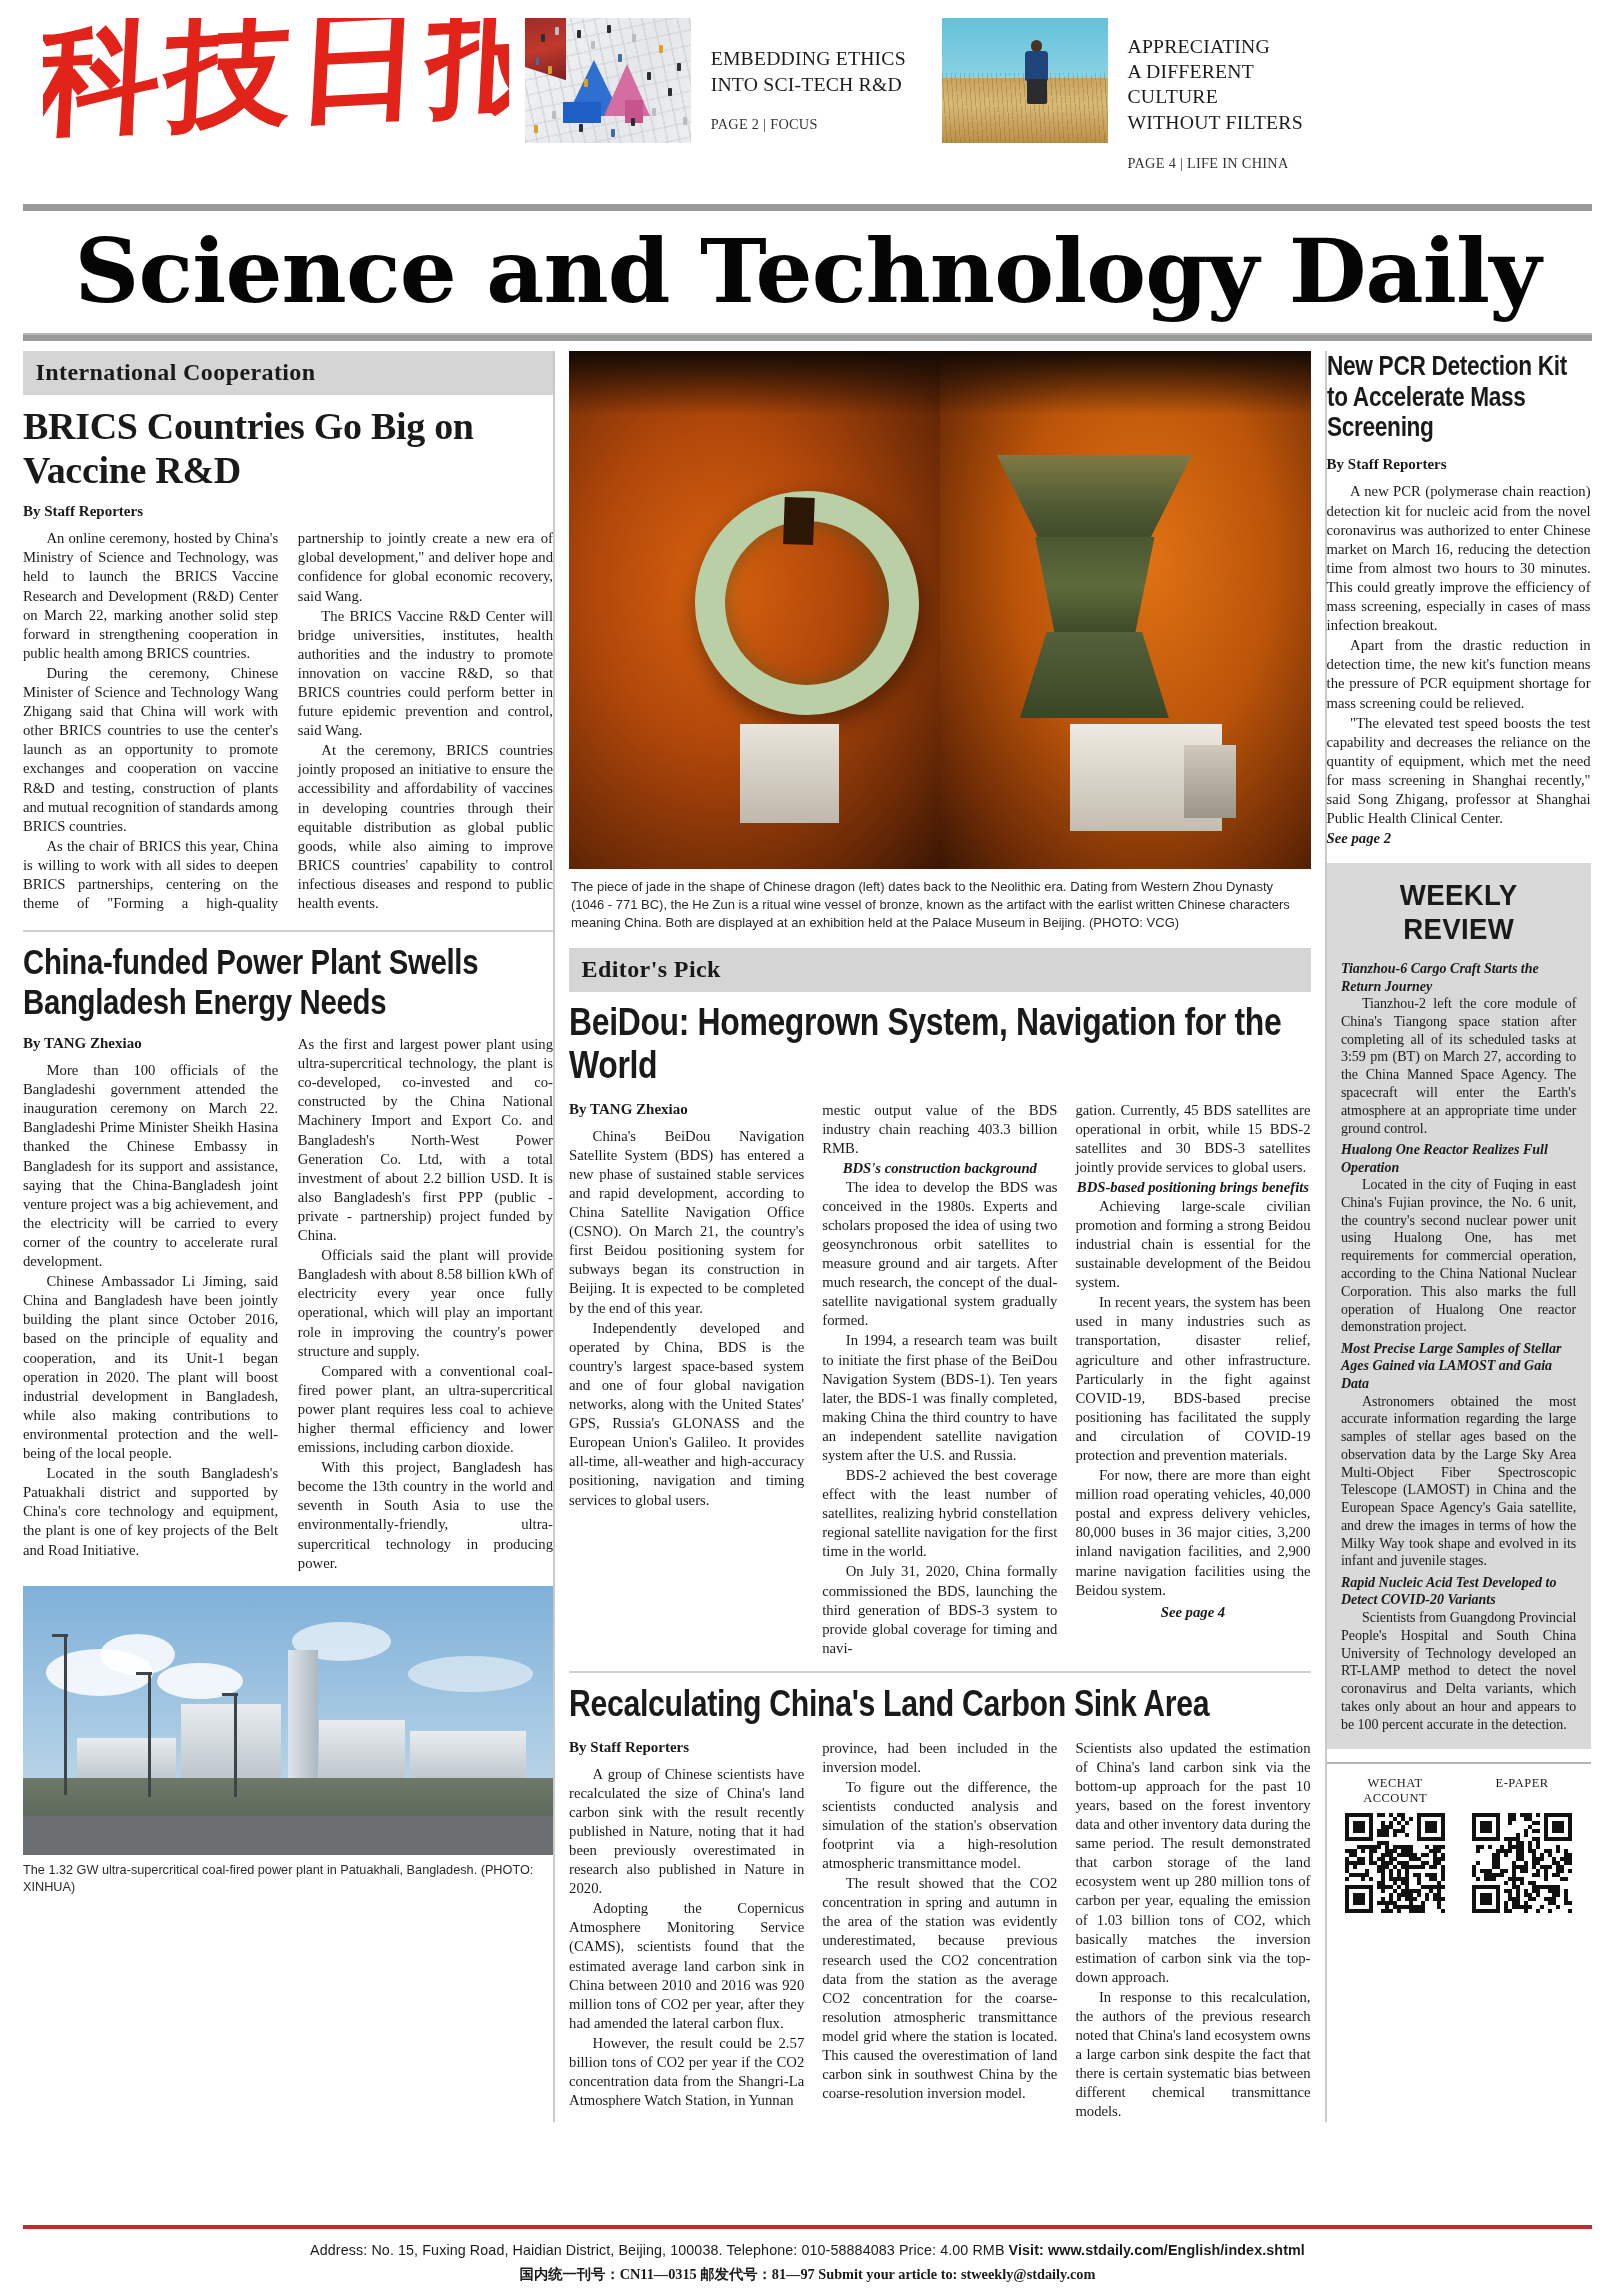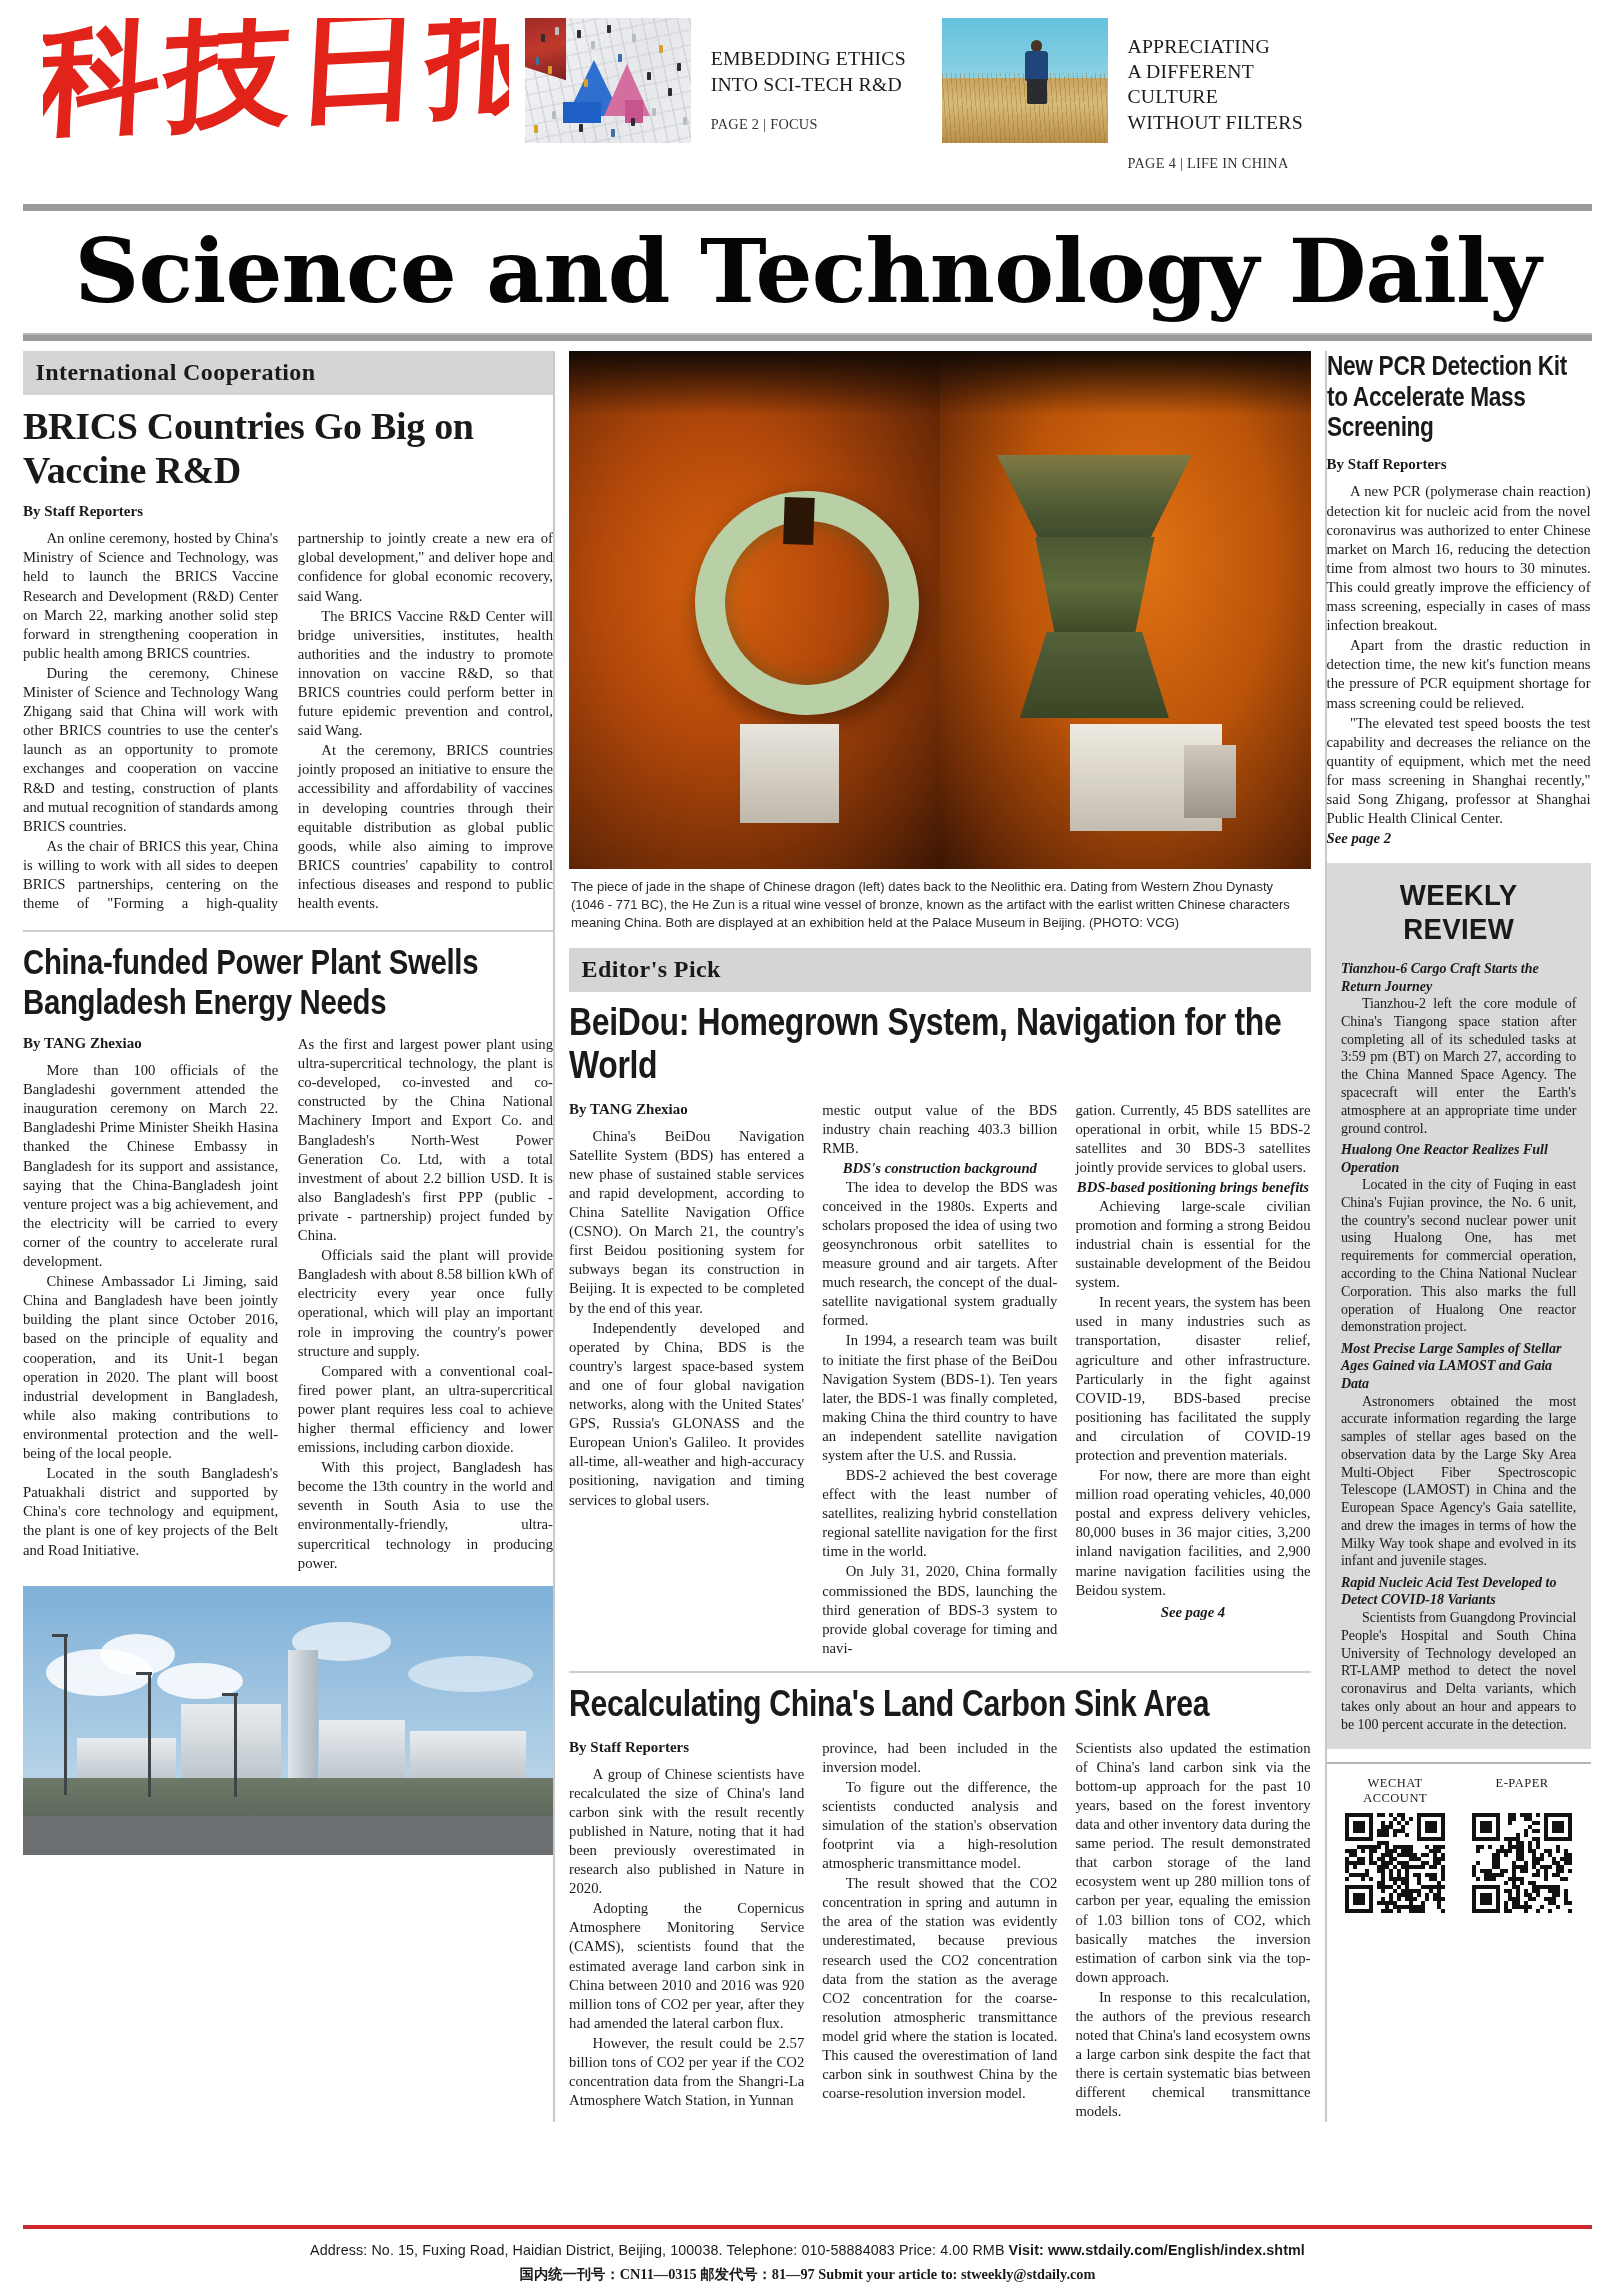--- a/index.html
+++ b/index.html
@@ -338,20 +338,21 @@
           <div class="pp-bldg" style="left:296px; top:134px; width:86px; height:66px"></div>
           <div class="pp-bldg" style="left:387px; top:145px; width:116px; height:56px"></div>
           <div class="pp-bldg" style="left:54px;  top:152px; width:99px; height:48px"></div>
           <div class="pp-grass"></div>
           <div class="pp-ground"></div>
           <div class="pp-road"></div>
           <div class="pp-lamp" style="left:41px; top:48px; height:161px"></div>
           <div class="pp-lamp" style="left:125px; top:86px; height:125px"></div>
           <div class="pp-lamp" style="left:211px; top:107px; height:104px"></div>
         </div>
+        <div class="pp-cap">The 1.32 GW ultra-supercritical coal-fired power plant in Patuakhali, Bangladesh. (PHOTO: XINHUA)</div>
       </div>
     </div>
 
     <div class="vline"></div>
 
     <div class="col-mid">
 
       <div class="mainphoto">
         <div class="mp-left"></div>
           <div class="mp-right"></div>
@@ -443,21 +444,21 @@
 
         <div class="wr-sub">Tianzhou-6 Cargo Craft Starts the Return Journey</div>
         <p class="wr-p">Tianzhou-2 left the core module of China's Tiangong space station after completing all of its scheduled tasks at 3:59 pm (BT) on March 27, according to the China Manned Space Agency. The spacecraft will enter the Earth's atmosphere at an appropriate time under ground control.</p>
 
         <div class="wr-sub">Hualong One Reactor Realizes Full Operation</div>
         <p class="wr-p">Located in the city of Fuqing in east China's Fujian province, the No. 6 unit, the country's second nuclear power unit using Hualong One, has met requirements for commercial operation, according to the China National Nuclear Corporation. This also marks the full operation of Hualong One reactor demonstration project.</p>
 
         <div class="wr-sub">Most Precise Large Samples of Stellar Ages Gained via LAMOST and Gaia Data</div>
         <p class="wr-p">Astronomers obtained the most accurate information regarding the large samples of stellar ages based on the observation data by the Large Sky Area Multi-Object Fiber Spectroscopic Telescope (LAMOST) in China and the European Space Agency's Gaia satellite, and drew the images in terms of how the Milky Way took shape and evolved in its infant and juvenile stages.</p>
 
-        <div class="wr-sub">Rapid Nucleic Acid Test Developed to Detect COVID-18 Variants</div>
+        <div class="wr-sub">Rapid Nucleic Acid Test Developed to Detect COVID-20 Variants</div>
         <p class="wr-p">Scientists from Guangdong Provincial People's Hospital and South China University of Technology developed an RT-LAMP method to detect the novel coronavirus and Delta variants, which takes only about an hour and appears to be 100 percent accurate in the detection.</p>
       </div>
 
       <div class="rule-thin" style="background:#b5b5b5;height:1.8px;margin:12.5px 0 0"></div>
 
       <div class="qr-area">
         <div class="qr-labels">
           <span>WECHAT ACCOUNT</span>
           <span>E-PAPER</span>
         </div>

